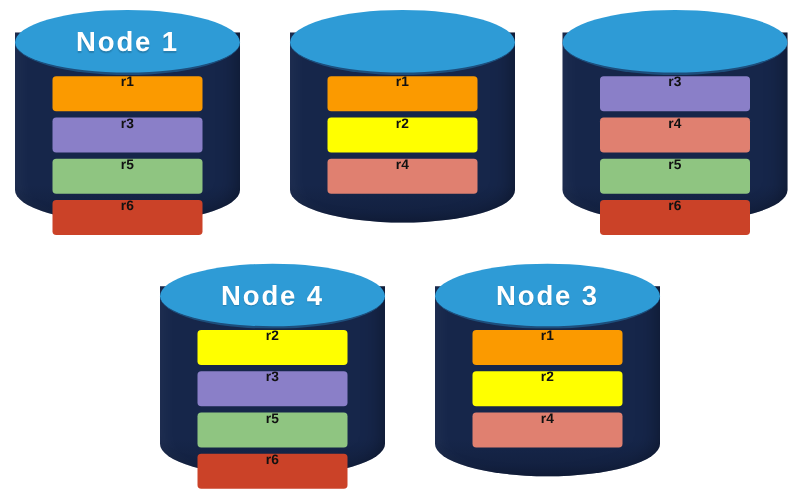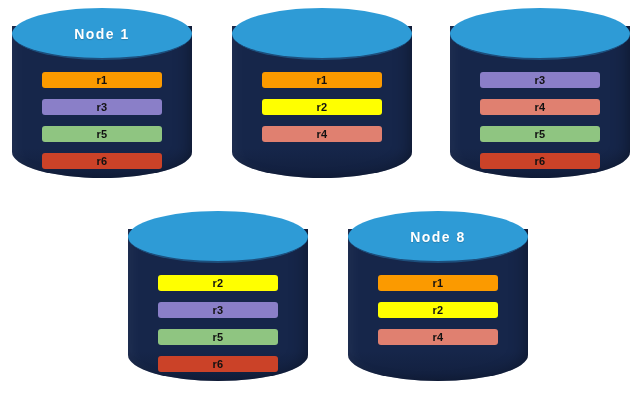--- a/index.html
+++ b/index.html
@@ -62,41 +62,39 @@
   .node-label {
     position: absolute;
     left: 0;
     top: 0;
     width: 180px;
     height: 52px;
     display: flex;
     align-items: center;
     justify-content: center;
     color: #ffffff;
-    font-size: 14px;
+    font-size: 22px;
     font-weight: bold;
     letter-spacing: 1.5px;
     text-shadow: 0 1px 1px rgba(0,0,0,0.18);
   }
   .bars {
     position: absolute;
     left: 30px;
     top: 53px;
     width: 120px;
   }
   .bar {
     position: relative;
-    height: 16px;
+    height: 28px;
     margin-bottom: 5px;
     border-radius: 3px;
     display: flex;
-    align-items: center;
     justify-content: center;
     box-sizing: border-box;
-    margin-top: 11px;
   }
   .bar-label {
     font-size: 11px;
     font-weight: bold;
     color: #111111;
     line-height: 1;
     letter-spacing: 0.2px;
   }
 </style>
 </head>
@@ -173,32 +171,33 @@
           <span class="bar-label">r3</span>
         </div>
         <div class="bar" style="background: rgb(143, 197, 129);">
           <span class="bar-label">r5</span>
         </div>
         <div class="bar" style="background: rgb(203, 66, 40);">
           <span class="bar-label">r6</span>
         </div>
       </div>
       <div class="cyl-top"></div>
+      <div class="node-label">Node 4</div>
     </div>
     <div class="node" style="left: 348px; top: 211px;">
       <div class="cyl-body">
         <div class="cyl-bottom-shade"></div>
       </div>
       <div class="bars">
         <div class="bar" style="background: rgb(251, 154, 0);">
           <span class="bar-label">r1</span>
         </div>
         <div class="bar" style="background: rgb(255, 255, 0);">
           <span class="bar-label">r2</span>
         </div>
         <div class="bar" style="background: rgb(224, 128, 112);">
           <span class="bar-label">r4</span>
         </div>
       </div>
       <div class="cyl-top"></div>
-      <div class="node-label">Node 8</div>
+      <div class="node-label">Node 3</div>
     </div>
   </div>
 
 </body></html>

